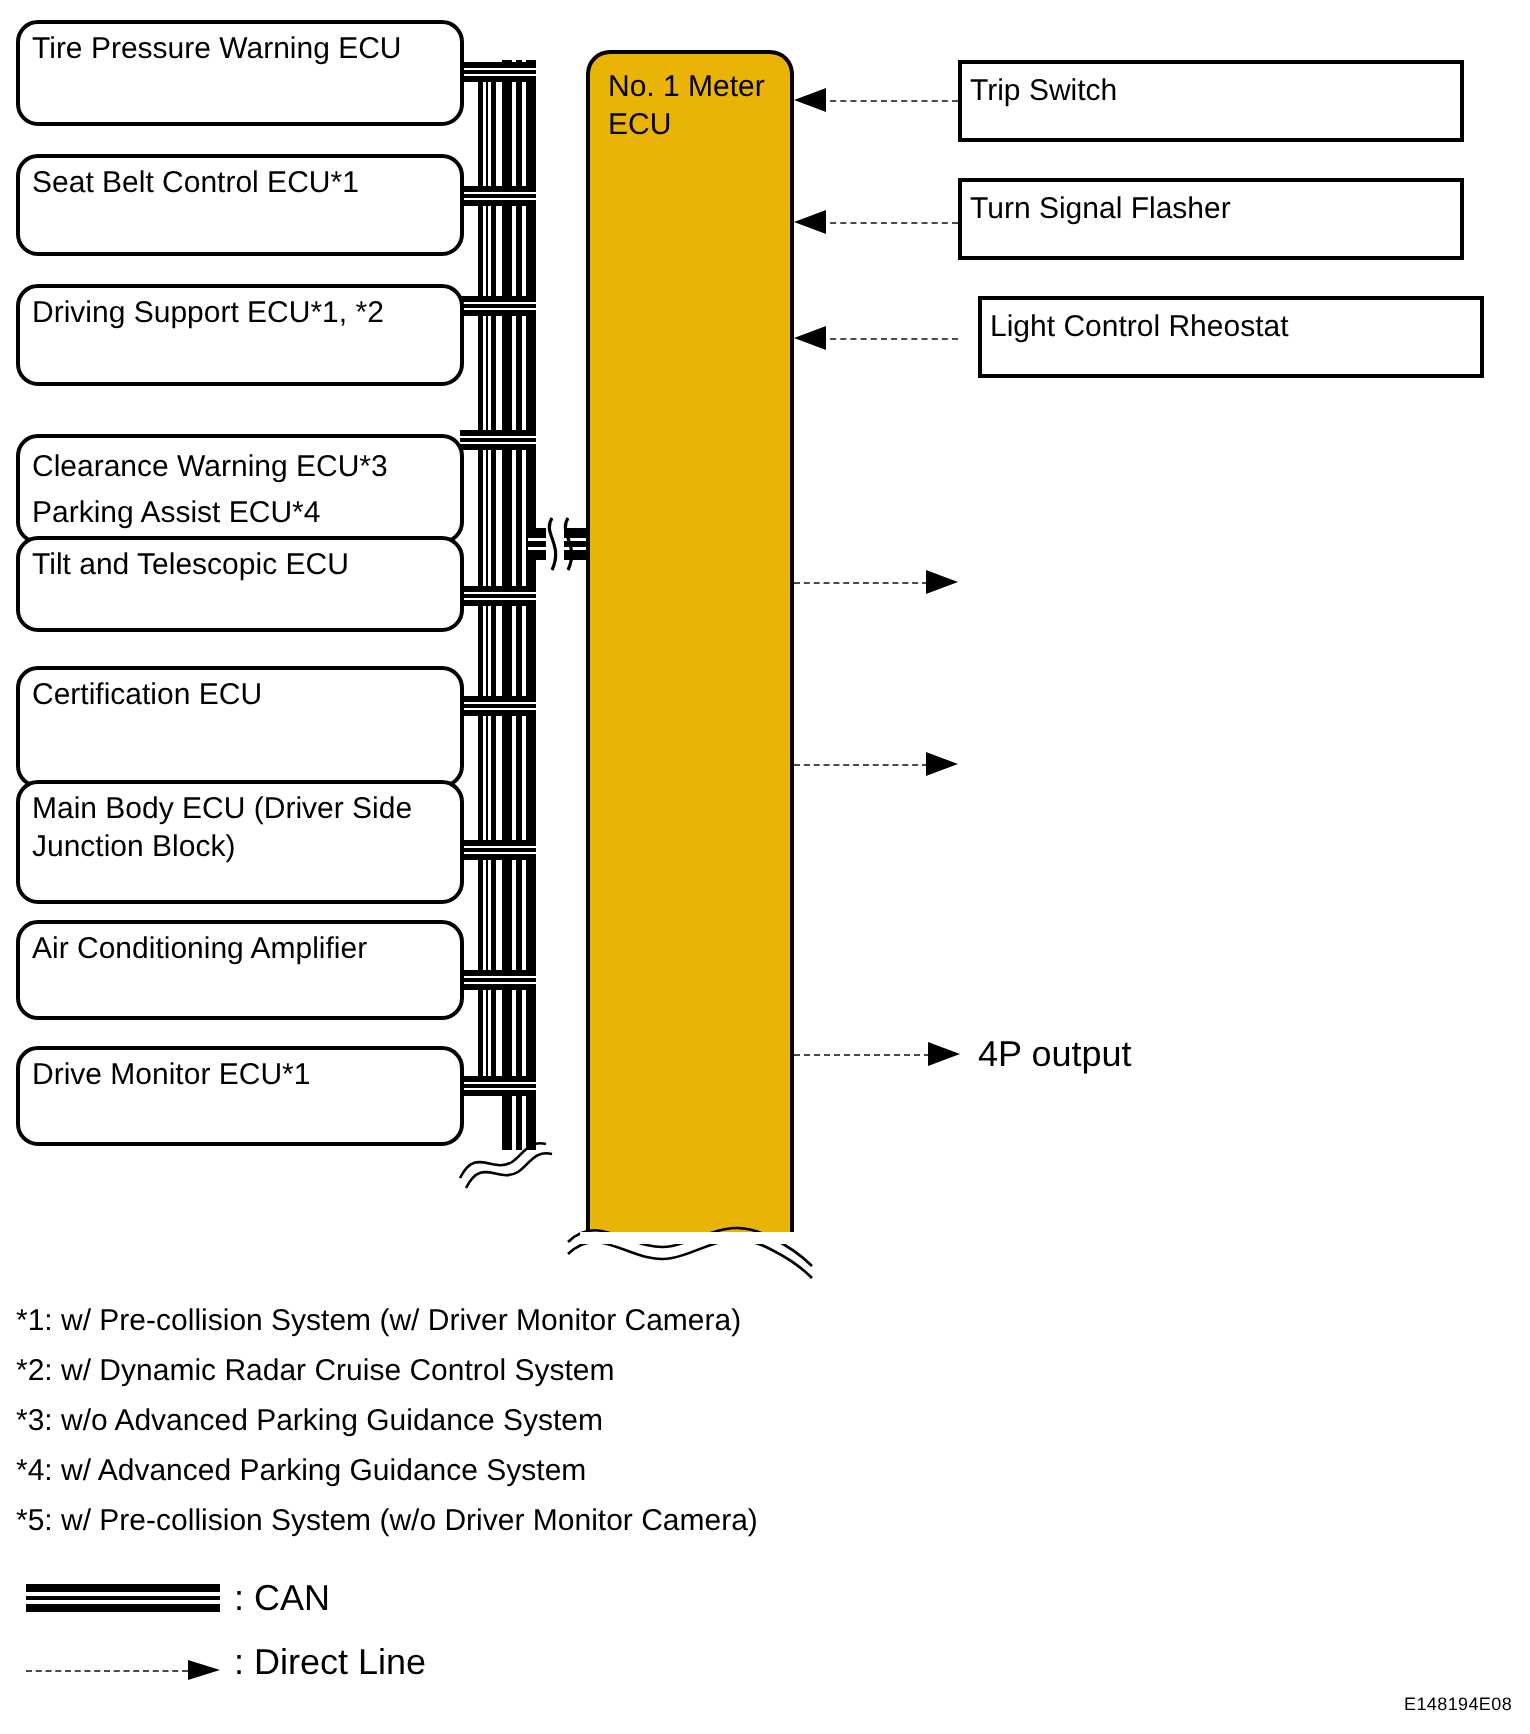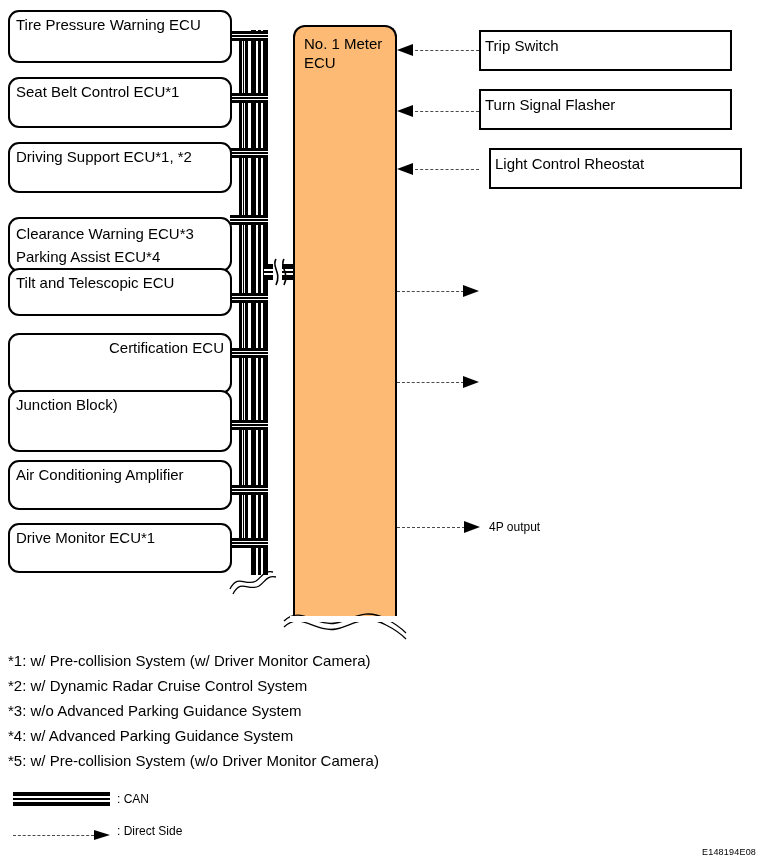--- a/index.html
+++ b/index.html
@@ -18,36 +18,36 @@
   
   .rbox{
     position:absolute;left:479px;width:253px;box-sizing:border-box;
     border:2px solid #000;background:#fff;
     padding:4px 4px;font-size:15px;line-height:19px;z-index:3;
   }
   .rbox .tight{white-space:nowrap;letter-spacing:-0.3px;}
   
   .meterbox{
     position:absolute;left:293px;top:25px;width:104px;height:591px;
-    box-sizing:border-box;background:#fdba74;
+    box-sizing:border-box;background:#eab308;
     border:2px solid #000;border-bottom:none;
     border-radius:12px 12px 0 0;
     padding:7px 9px;font-size:15px;line-height:19px;z-index:2;
   }
   
   .can-h{background:linear-gradient(to bottom,#000 0,#000 30%,#fff 30%,#fff 42%,#000 42%,#000 58%,#fff 58%,#fff 70%,#000 70%,#000 100%);}
   .can-v{background:linear-gradient(to right ,#000 0,#000 30%,#fff 30%,#fff 42%,#000 42%,#000 58%,#fff 58%,#fff 70%,#000 70%,#000 100%);}
   .bar{position:absolute;z-index:1;}
   
   .dline{position:absolute;height:0;border-top:1px dashed #4a4a4a;z-index:1;}
   
   .arr-l{position:absolute;width:0;height:0;border-top:6px solid transparent;border-bottom:6px solid transparent;border-right:16px solid #000;z-index:4;}
   .arr-r{position:absolute;width:0;height:0;border-top:6px solid transparent;border-bottom:6px solid transparent;border-left:16px solid #000;z-index:4;}
   .arr-r.small{border-top-width:5px;border-bottom-width:5px;}
-  .freelabel{position:absolute;font-size:12px;line-height:18px;white-space:nowrap;}
+  .freelabel{position:absolute;font-size:18px;line-height:18px;white-space:nowrap;}
   
   .footnotes{position:absolute;left:8px;top:652px;display:flex;flex-direction:column;gap:7px;font-size:15px;line-height:18px;}
   
   .legend-can-bar{position:absolute;left:13px;top:792px;width:97px;height:14px;}
   .legend-direct-line{position:absolute;left:13px;top:835px;width:81px;}
   .figcode{position:absolute;left:702px;top:847px;font-size:9px;letter-spacing:0.2px;}
   svg.overlay{position:absolute;left:0;top:0;z-index:5;pointer-events:none;}
 </style>
 </head>
 <body>
@@ -77,24 +77,25 @@
   <div class="lbox" style="top:142px;height:51px;">
     <div>Driving Support ECU*1, *2</div>
   </div>
   <div class="lbox wide-gap" style="top:217px;height:55px;">
     <div>Clearance Warning ECU*3</div>
     <div>Parking Assist ECU*4</div>
   </div>
   <div class="lbox" style="top:268px;height:48px;">
     <div>Tilt and Telescopic ECU</div>
   </div>
-  <div class="lbox" style="top:333px;height:61px;text-align:right;">
+  <div class="lbox" style="top:333px;height:61px;">
     <div>Certification ECU</div>
   </div>
   <div class="lbox" style="top:390px;height:62px;">
+    <div>Main Body ECU (Driver Side</div>
     <div>Junction Block)</div>
   </div>
   <div class="lbox" style="top:460px;height:50px;">
     <div>Air Conditioning Amplifier</div>
   </div>
   <div class="lbox" style="top:523px;height:50px;">
     <div>Drive Monitor ECU*1</div>
   </div>
 
   <div class="meterbox">
@@ -137,21 +138,21 @@
     <div>*3: w/o Advanced Parking Guidance System</div>
     <div>*4: w/ Advanced Parking Guidance System</div>
     <div>*5: w/ Pre-collision System (w/o Driver Monitor Camera)</div>
   </div>
 
   <div class="legend-can-bar can-h"></div>
   <div class="freelabel" style="left:117px;top:790px;">: CAN</div>
 
   <div class="dline legend-direct-line"></div>
   <div class="arr-r small" style="left:94px;top:830px;"></div>
-  <div class="freelabel" style="left:117px;top:822px;">: Direct Side</div>
+  <div class="freelabel" style="left:117px;top:822px;">: Direct Line</div>
 
   <div class="figcode">E148194E08</div>
 
   <svg class="overlay" width="765" height="867" viewBox="0 0 765 867">
 
     <g>
       <rect x="273" y="261" width="9" height="22" fill="#ffffff"></rect>
       <path d="M276,259 c -5,8 6,13 0,26" fill="none" stroke="#000" stroke-width="1.6"></path>
       <path d="M284,259 c -5,8 6,13 0,26" fill="none" stroke="#000" stroke-width="1.6"></path>
     </g>

